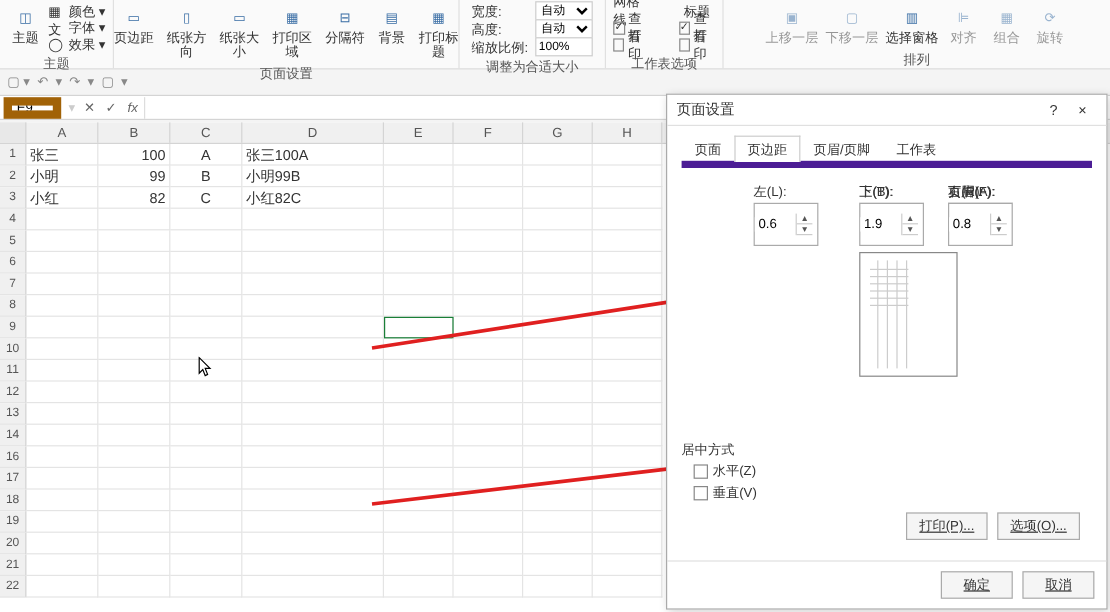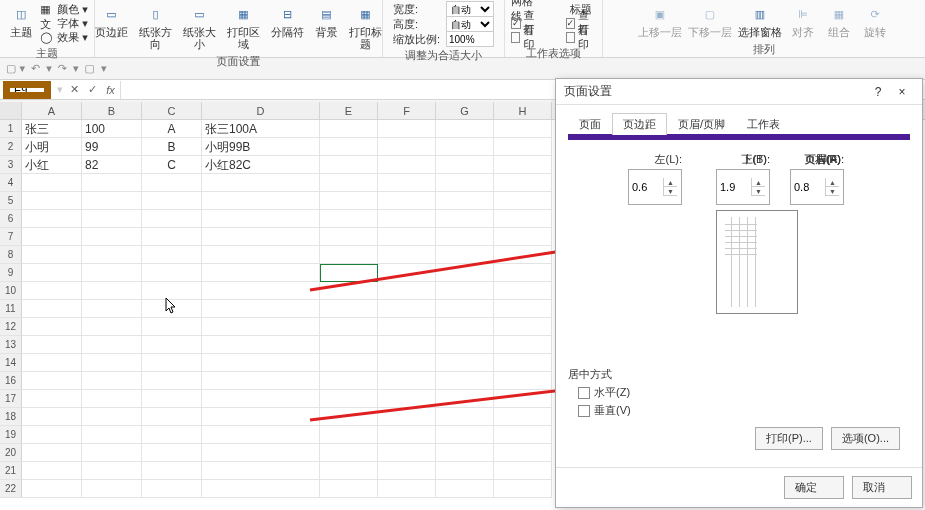--- a/index.html
+++ b/index.html
@@ -19,47 +19,47 @@
   .fxbtn { width:18px; text-align:center; color:#666; }
   .toolbar2 { height:22px; background:#f4f4f4; border-bottom:1px solid #d4d4d4; display:flex; align-items:center; gap:6px; padding:0 6px; color:#888; font-size:11px;}
   .sheet { position:absolute; left:0; top:102px; right:0; bottom:0; background:#fff; }
   .colhdr { display:flex; height:18px; background:#f0f0f0; border-bottom:1px solid #d4d4d4; }
   .colhdr .corner { width:22px; border-right:1px solid #d4d4d4; background:#e8e8e8;}
   .colhdr .ch { border-right:1px solid #d4d4d4; text-align:center; font-size:11px; color:#555; line-height:18px; }
   .rowwrap { display:flex; flex-direction:column; }
   .srow { display:flex; height:18px; }
   .srow .rh { width:22px; background:#f0f0f0; border-right:1px solid #d4d4d4; border-bottom:1px solid #e4e4e4; text-align:center; font-size:10px; color:#555; line-height:18px;}
   .srow .cell { border-right:1px solid #e4e4e4; border-bottom:1px solid #e4e4e4; padding:0 3px; font-size:12px; line-height:18px; overflow:hidden; white-space:nowrap;}
-  .cw-a{width:60px}.cw-b{width:60px;text-align:left}.cw-c{width:60px;text-align:center}.cw-d{width:118px}.cw-e{width:58px}.cw-f{width:58px}.cw-g{width:58px}.cw-h{width:58px}
+  .cw-a{width:60px}.cw-b{width:60px;text-align:right}.cw-c{width:60px;text-align:center}.cw-d{width:118px}.cw-e{width:58px}.cw-f{width:58px}.cw-g{width:58px}.cw-h{width:58px}
   .cellsel { outline:1px solid #1a7f37; outline-offset:-1px; background:#fff;}
   .cursor-arrow { position:absolute; left:164px; top:297px; width:14px; height:18px; }
   
   .dialog { position:absolute; left:555px; top:78px; width:368px; height:430px; background:#fff; border:1px solid #aaa; box-shadow:2px 2px 8px rgba(0,0,0,.2); display:flex; flex-direction:column;}
   .dlg-title { height:26px; display:flex; align-items:center; padding:0 8px; border-bottom:1px solid #e0e0e0; font-size:12px;}
   .dlg-title .sp { flex:1;}
   .dlg-title .x { width:24px; text-align:center; cursor:default;}
   .dlg-body { flex:1; padding:8px 12px; position:relative;}
   .tabs { display:flex; gap:0; margin-bottom:12px; border-bottom:6px solid #4c1d95; font-size:11px;}
   .tab { padding:3px 10px; border:1px solid transparent; border-bottom:none; cursor:default; margin-bottom:-1px;}
   .tab.active { border-color:#ccc; background:#fff; }
   .spinbox { display:inline-flex; align-items:center; border:1px solid #aaa; height:36px; width:54px; background:#fff;}
   .spinbox input { width:34px; border:none; outline:none; font-size:11px; padding:0 3px;}
   .spinbox .spins { display:flex; flex-direction:column; width:14px; border-left:1px solid #ccc;}
   .spinbox .spins div { height:9px; font-size:7px; text-align:center; line-height:9px; color:#555; border-bottom:1px solid #ccc; cursor:default;}
   .margin-label { font-size:11px; color:#333; margin-bottom:2px;}
   .margins-grid { position:relative; height:215px;}
-  .mg { position:absolute; display:flex; flex-direction:column; align-items:flex-end;}
+  .mg { position:absolute; display:flex; flex-direction:column; align-items:flex-start;}
   .preview-box { position:absolute; left:148px; top:58px; width:82px; height:104px; border:1px solid #888;}
   .preview-box .pline { border-bottom:1px solid #ccc; height:6px;}
   .preview-box .pv { position:absolute; top:6px; bottom:6px; border-left:1px solid #ccc;}
   .centergrp { margin-top:0px; font-size:11px;}
   .centergrp .chk { display:flex; align-items:center; gap:4px; margin:3px 0 3px 10px;}
   .chkbox { width:12px; height:12px; border:1px solid #888; background:#fff;}
   .dlg-btns { display:flex; gap:8px; justify-content:flex-end; padding:6px 10px;}
-  .btn { border:1px solid #aaa; background:#f5f5f5; padding:3px 10px; font-size:11px; cursor:default; min-width:60px; }
+  .btn { border:1px solid #aaa; background:#f5f5f5; padding:3px 10px; font-size:11px; cursor:default; min-width:60px; text-align:center;text-decoration:underline;}
   .dlg-foot { border-top:1px solid #e0e0e0; padding:8px 10px; display:flex; justify-content:flex-end; gap:8px;}
   
   .arrow { position:absolute; pointer-events:none; }
   .chk-small { width:11px; height:11px; border:1px solid #888; display:inline-block; vertical-align:middle;}
   .chk-small.checked::after { content:"✓"; font-size:9px; position:relative; top:-3px; left:0; color:#333;}
   select.ribsel { height:16px; font-size:10px; border:1px solid #ccc; width:48px; background:#fff;}
   input.ribinp { height:16px; font-size:10px; border:1px solid #ccc; width:48px; padding:0 2px;}
 </style>
 </head>
 <body>

